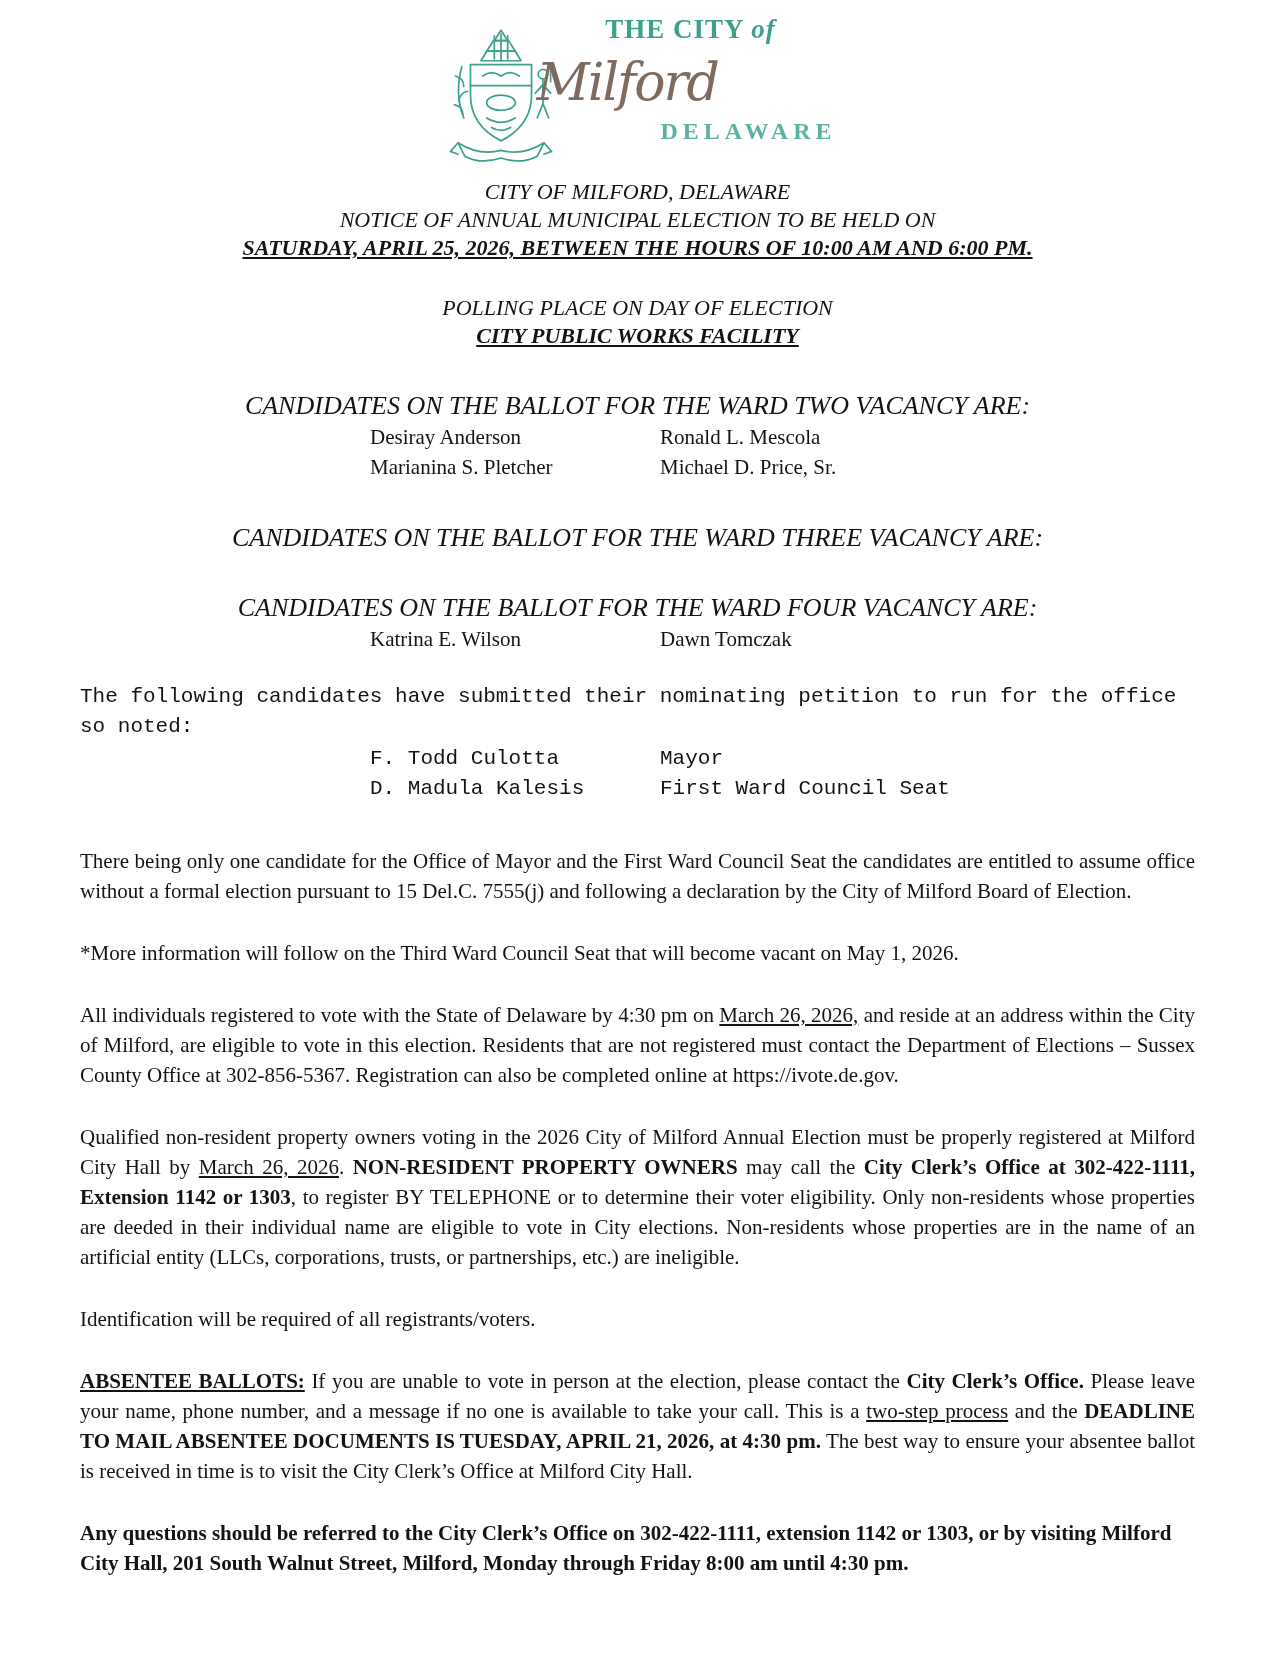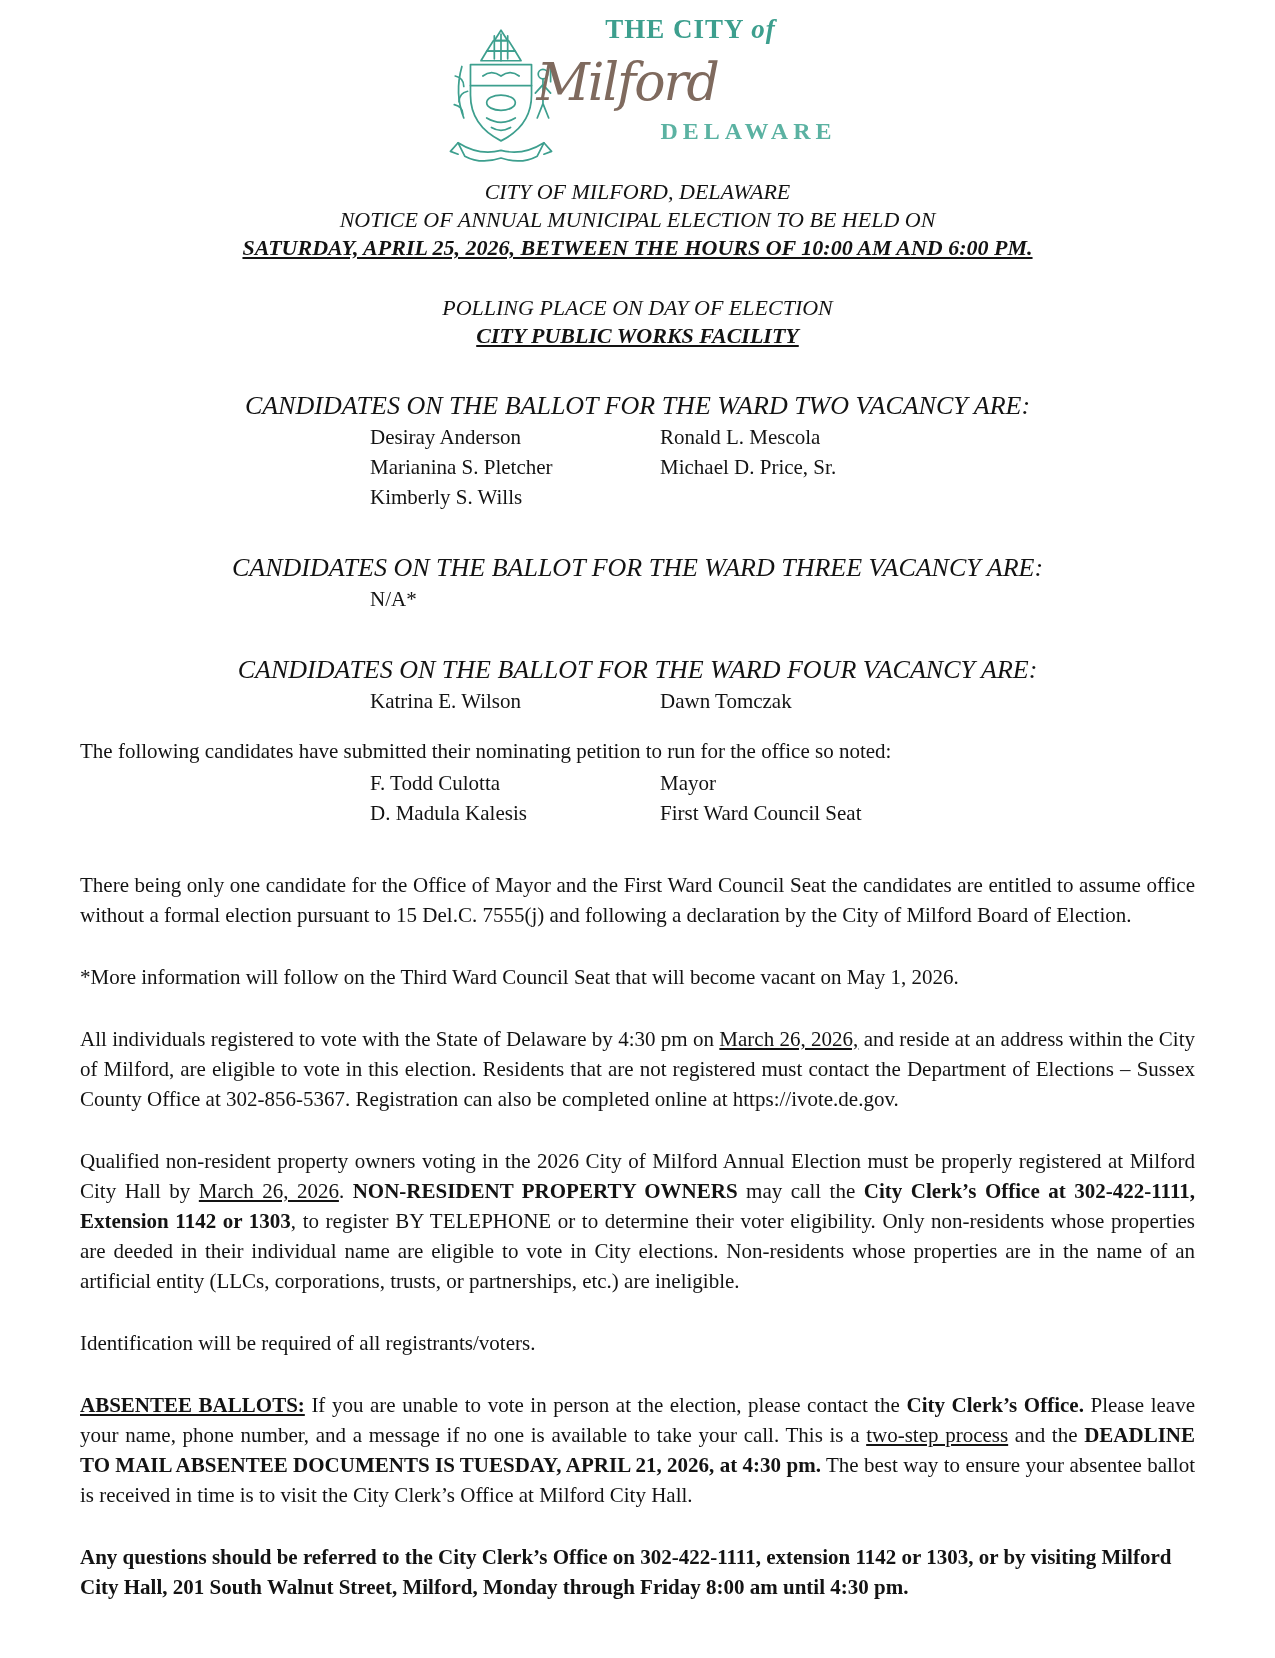--- a/index.html
+++ b/index.html
@@ -70,21 +70,21 @@
   .ward-heading{
     text-align:center;
     font-style:italic;
     font-size:26px;
     line-height:28px;
   }
   .cand-rows{margin-left:290px;margin-top:2px;}
   .cand-row{display:flex;line-height:30px;}
   .cand-cell{flex:0 0 290px;width:290px;}
   
-  .nominations{margin-top:20px;}
+  .nominations{margin-top:28px;font-family:Liberation Mono, monospace;}
   .nom-intro{line-height:30px;}
   
   .paragraphs p{margin:32px 0 0 0;line-height:30px;}
   .paragraphs p.justify{text-align:justify;}
   .paragraphs p:first-child{margin-top:42px;}
   .b{font-weight:bold;}
   .u{text-decoration:underline;}
 </style>
 </head>
 <body>
@@ -138,35 +138,25 @@
     <div class="ward-heading">CANDIDATES ON THE BALLOT FOR THE WARD TWO VACANCY ARE:</div>
     <div class="cand-rows">
         <div class="cand-row">
           <span class="cand-cell">Desiray Anderson</span>
           <span class="cand-cell">Ronald L. Mescola</span>
         </div>
         <div class="cand-row">
           <span class="cand-cell">Marianina S. Pletcher</span>
           <span class="cand-cell">Michael D. Price, Sr.</span>
         </div>
-        <div class="cand-row">
-          <span class="cand-cell">Kimberly S. Wills</span>
-          <span class="cand-cell"></span>
-        </div>
       </div>
   </section>
 
   <section class="ward">
     <div class="ward-heading">CANDIDATES ON THE BALLOT FOR THE WARD THREE VACANCY ARE:</div>
-    <div class="cand-rows">
-        <div class="cand-row">
-          <span class="cand-cell">N/A*</span>
-          <span class="cand-cell"></span>
-        </div>
-      </div>
   </section>
 
   <section class="ward">
     <div class="ward-heading">CANDIDATES ON THE BALLOT FOR THE WARD FOUR VACANCY ARE:</div>
     <div class="cand-rows">
         <div class="cand-row">
           <span class="cand-cell">Katrina E. Wilson</span>
           <span class="cand-cell">Dawn Tomczak</span>
         </div>
       </div>

